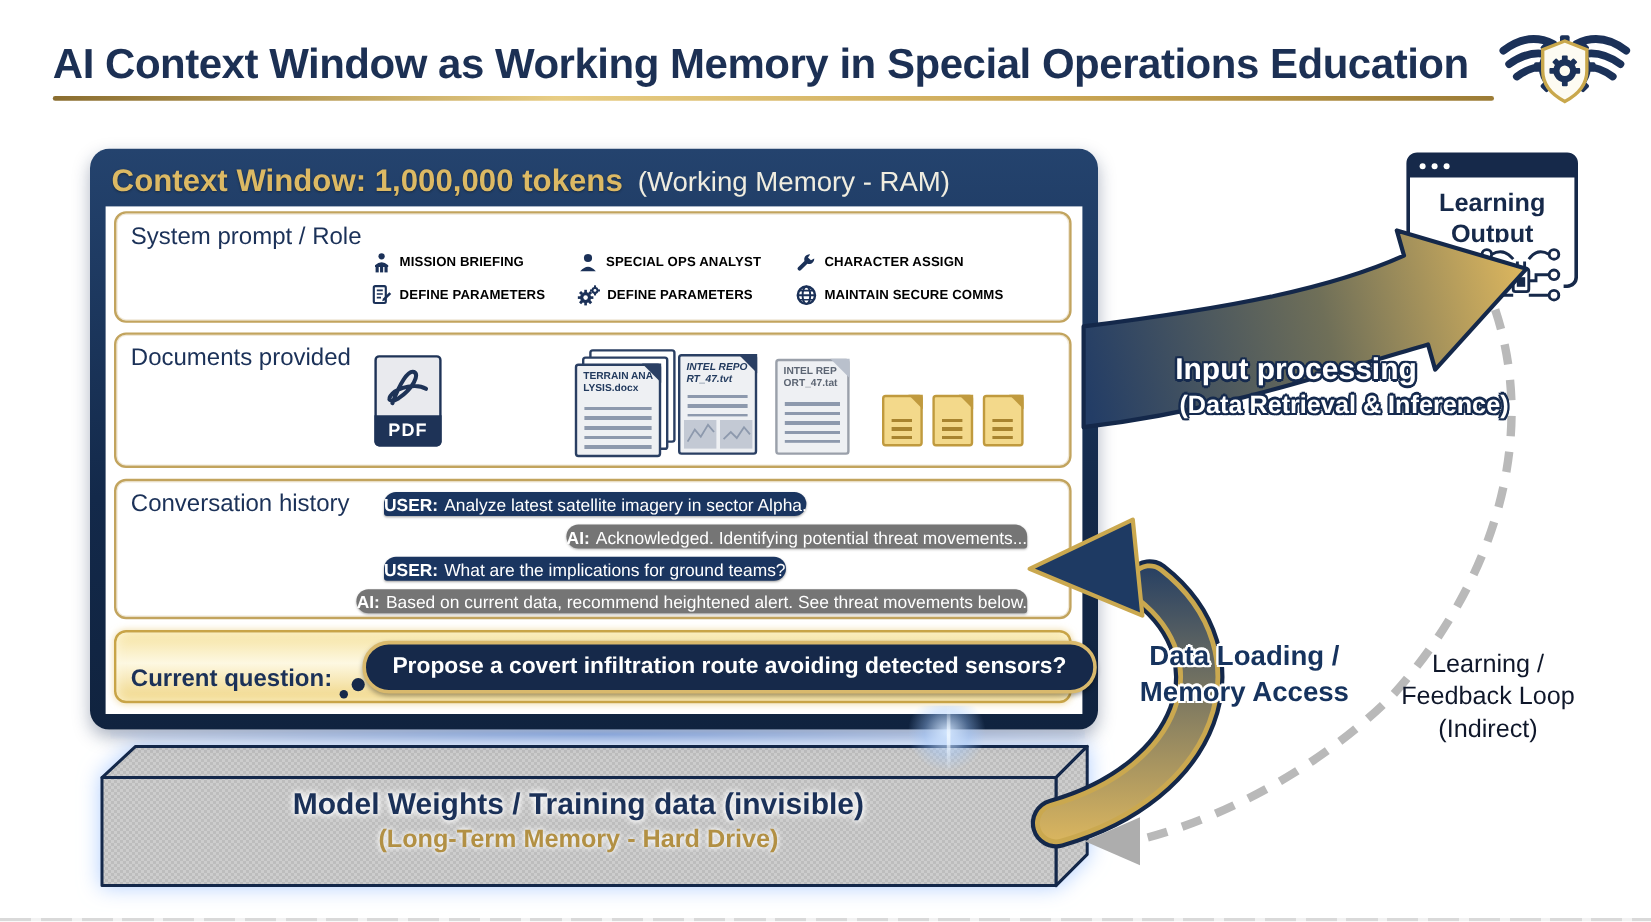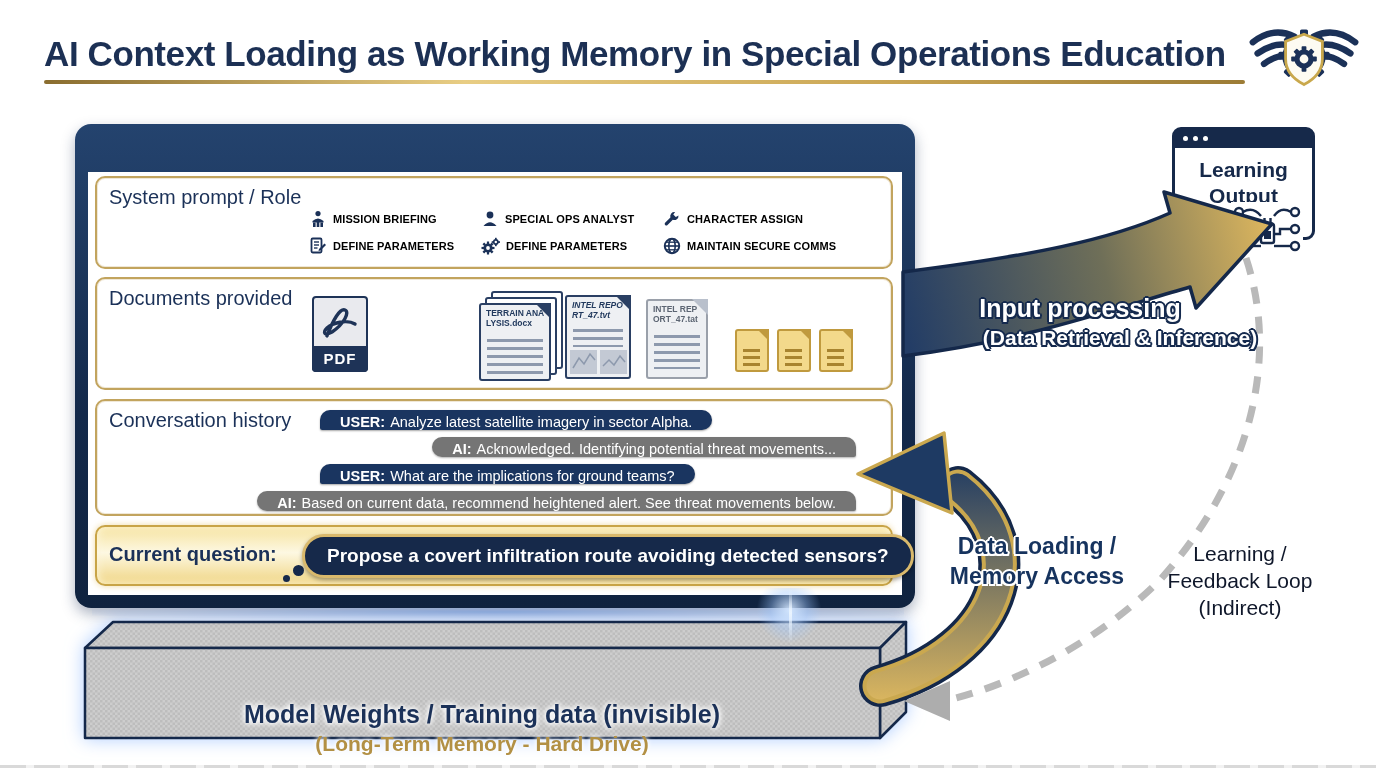--- a/index.html
+++ b/index.html
@@ -45,47 +45,47 @@
   .pdf-icon { position:absolute; background:#e9eaee; border:2px solid #1e3357; border-radius:4px; }
   .pdf-band { position:absolute; left:-2px; right:-2px; bottom:-2px; height:26px; background:#1e3357;
               border-radius:0 0 4px 4px; color:#fff; font-weight:bold; font-size:15px; text-align:center; line-height:26px; letter-spacing:1px; }
   .gold-doc { position:absolute; width:34px; height:43px; background:#f3d98b; border:2px solid #c09a3e; border-radius:3px; }
   .gold-doc .fold { position:absolute; right:-2px; top:-2px; width:0; height:0;
                     border-left:12px solid transparent; border-top:12px solid #c09a3e; }
   .gold-doc .lines { position:absolute; left:6px; right:7px; top:18px; height:18px;
                      background:repeating-linear-gradient(180deg,#a8842f 0 3px,transparent 3px 7px); }
 
   
-  .bub { position:absolute; height:20px; border-radius:12px; padding:0 20px; font-size:14.5px; line-height:24px;
+  .bub { position:absolute; height:20px; border-radius:12px; padding:0 0; font-size:14.5px; line-height:24px;
          color:#fff; white-space:nowrap; }
   .bub .pfx { font-weight:bold; }
   .bub .txt { margin-left:5px; font-weight:400; }
   .bub-user { background:#1a3560; border-bottom-left-radius:3px; box-shadow:0 1px 2px rgba(0,0,0,.35); }
   .bub-ai   { background:#757575; border-bottom-right-radius:3px; box-shadow:0 1px 2px rgba(0,0,0,.3); }
 
   
   .cq { background:linear-gradient(180deg,#f6e3a0,#fdf8e2 45%,#f0d583); border-color:#c8a447;
         box-shadow:inset 0 0 10px rgba(255,250,225,.9), 0 0 6px rgba(230,195,105,.6); }
-  .cq-label { position:absolute; left:12px; top:16px; font-size:20px; font-weight:bold; color:#1b3158; }
+  .cq-label { position:absolute; left:12px; top:28px; font-size:20px; font-weight:bold; color:#1b3158; }
   .cq-bubble { position:absolute; left:205px; top:7px; height:44px; background:#16294a; border:3px solid #d9b96c;
                border-radius:24px; color:#fff; font-size:19px; font-weight:bold; line-height:38px;
                padding:0 22px; white-space:nowrap; box-shadow:0 2px 4px rgba(0,0,0,.35); }
   .cq-dot { position:absolute; background:#16294a; border-radius:50%; }
 
   
   .glow-line { position:absolute; left:92px; top:604px; width:812px; height:16px; z-index:1;
                background:radial-gradient(ellipse at 50% 50%, rgba(160,195,255,.85), rgba(185,210,255,.35) 55%, transparent 80%); }
   .flare { position:absolute; left:757px; top:588px; width:64px; height:56px; z-index:3;
            background:radial-gradient(circle at 50% 40%, rgba(210,230,255,.95), rgba(160,200,255,.4) 40%, transparent 70%); }
   .flare:before { content:""; position:absolute; left:50%; top:0; width:3px; height:100%;
            background:linear-gradient(180deg,transparent,rgba(235,245,255,.95) 45%,transparent); }
 
   
   #weights-svg { position:absolute; left:0; top:0; z-index:1; filter:drop-shadow(0 0 9px rgba(150,190,255,.75)); }
-  .mw-text { position:absolute; left:182px; top:700px; width:600px; text-align:center; z-index:2; }
+  .mw-text { position:absolute; left:182px; top:656px; width:600px; text-align:center; z-index:2; }
   .mw-line1 { font-size:25px; font-weight:bold; color:#1b3158;
               text-shadow:0 0 4px #fff,0 0 6px #fff,0 0 8px rgba(255,255,255,.9); }
   .mw-line2 { font-size:21px; font-weight:600; color:#b29044; margin-top:3px;
               text-shadow:0 0 4px #fff,0 0 6px rgba(255,255,255,.85); }
 
   
   .genout { position:absolute; left:1172px; top:127px; width:143px; height:113px; background:#fff;
             border:3.5px solid #16294a; border-radius:9px; z-index:2; }
   .genout-bar { position:absolute; left:-1px; top:-1px; right:-1px; height:19px; background:#16294a; border-radius:5px 5px 0 0; }
   .genout-dot { position:absolute; top:7px; width:5px; height:5px; border-radius:50%; background:#fff; }
@@ -111,21 +111,21 @@
 
   .badge { position:absolute; left:1248px; top:14px; z-index:2; }
   .bottom-line { position:absolute; left:0; bottom:0; width:100%; height:3px;
                  background:repeating-linear-gradient(90deg,#d9d9d9 0 26px,#f2f2f2 26px 34px); }
 </style>
 </head>
 <body>
 
 <div class="stage">
 
-  <div class="title">AI Context Loading as Working Memory in Special Operations Education</div>
+  <div class="title">AI Context Window as Working Memory in Special Operations Education</div>
   <div class="title-underline"></div>
 
   <svg class="badge" width="112" height="82" viewBox="0 0 140 100">
     <g stroke="#1b3158" stroke-width="8" stroke-linecap="round" fill="none">
       <path d="M6,34 Q32,14 58,27"></path>
         <path d="M12,48 Q36,31 58,40"></path>
         <path d="M20,61 Q41,46 58,53"></path>
       <path d="M134,34 Q108,14 82,27"></path>
         <path d="M128,48 Q104,31 82,40"></path>
         <path d="M120,61 Q99,46 82,53"></path>
@@ -170,20 +170,24 @@
       <polygon points="880,648 906,622 906,712 880,738" fill="url(#hatch)"></polygon>
       <rect x="85" y="648" width="795" height="90" fill="url(#hatch)"></rect>
     </g>
   </svg>
   <div class="mw-text">
     <div class="mw-line1">Model Weights / Training data (invisible)</div>
     <div class="mw-line2">(Long-Term Memory - Hard Drive)</div>
   </div>
 
   <div class="cw">
+    <div class="cw-header">
+      <span class="strong">Context Window: 1,000,000 tokens</span>
+      <span class="note">(Working Memory - RAM)</span>
+    </div>
     <div class="cw-inner">
 
       <div class="sect" style="top:4px; height:93px;">
         <div class="sect-label">System prompt / Role</div>
         <div class="sys-row" style="top:32px;">
           <div class="sys-item" style="width:172px;">
             <svg width="18" height="18" viewBox="0 0 18 18">
               <circle cx="9" cy="3.6" r="2.6" fill="#1b3158"></circle>
               <path d="M3.5,11 Q9,6 14.5,11 L14.5,12.5 L3.5,12.5 Z" fill="#1b3158"></path>
               <rect x="4" y="12.5" width="2.6" height="4.5" fill="#1b3158"></rect>

